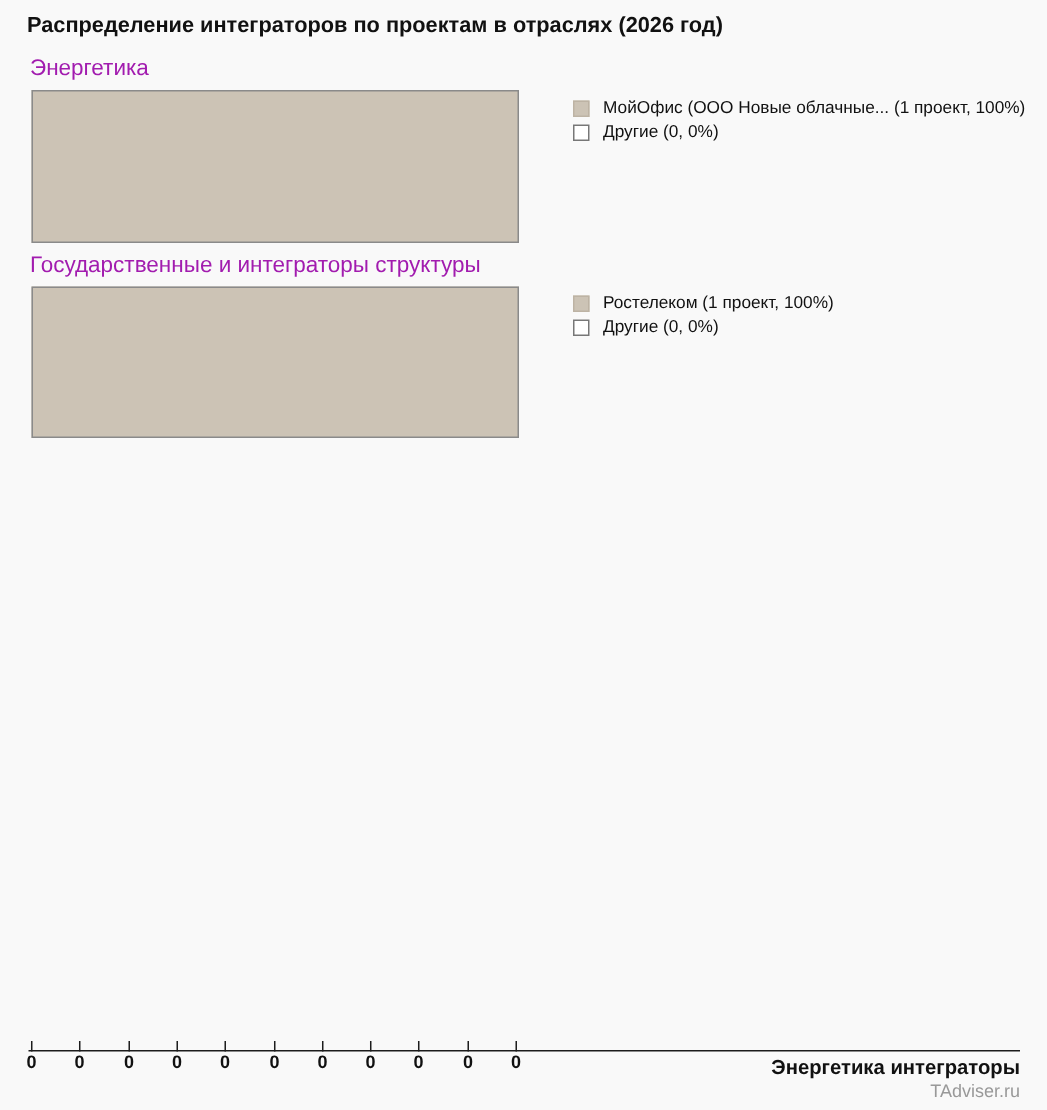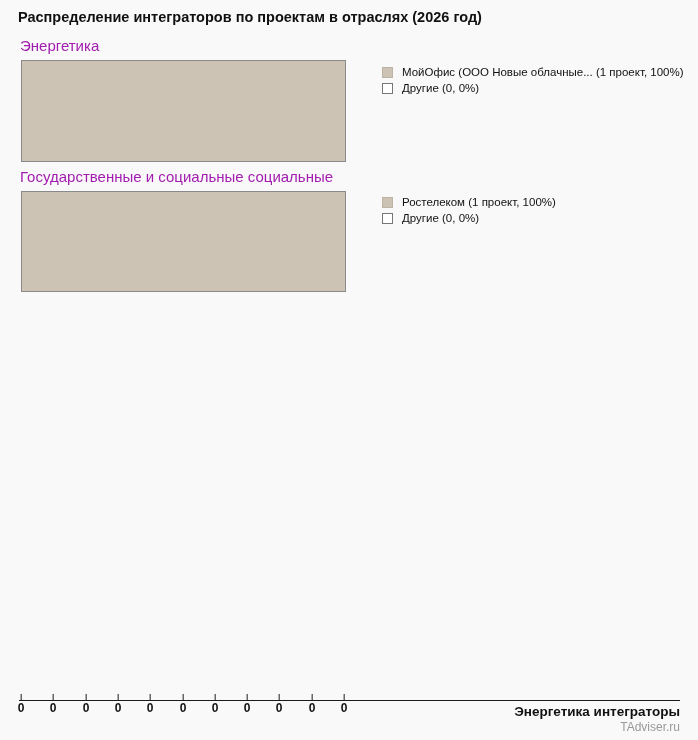--- a/index.html
+++ b/index.html
@@ -101,21 +101,21 @@
     <div class="legend-row">
       <span class="swatch filled"></span>
       <span class="legend-label">МойОфис (ООО Новые облачные... (1 проект, 100%)</span>
     </div>
     <div class="legend-row">
       <span class="swatch empty"></span>
       <span class="legend-label">Другие (0, 0%)</span>
     </div>
   </div>
 
-  <div class="section-heading heading-2">Государственные и социальные социальные</div>
+  <div class="section-heading heading-2">Государственные и интеграторы структуры</div>
   <div class="bar bar-2"></div>
   <div class="legend legend-2">
     <div class="legend-row">
       <span class="swatch filled"></span>
       <span class="legend-label">Ростелеком (1 проект, 100%)</span>
     </div>
     <div class="legend-row">
       <span class="swatch empty"></span>
       <span class="legend-label">Другие (0, 0%)</span>
     </div>

